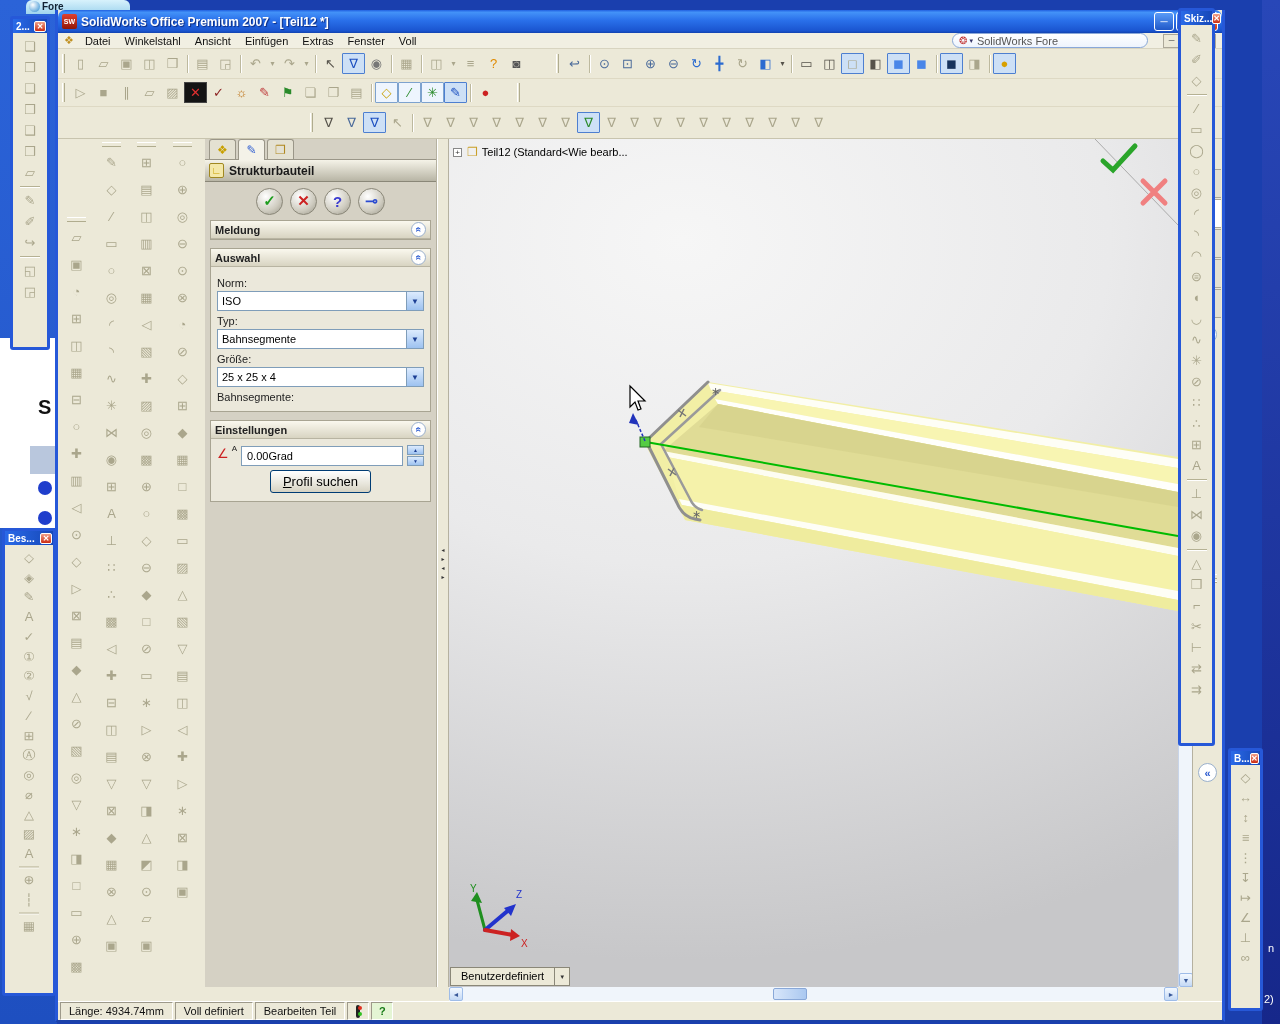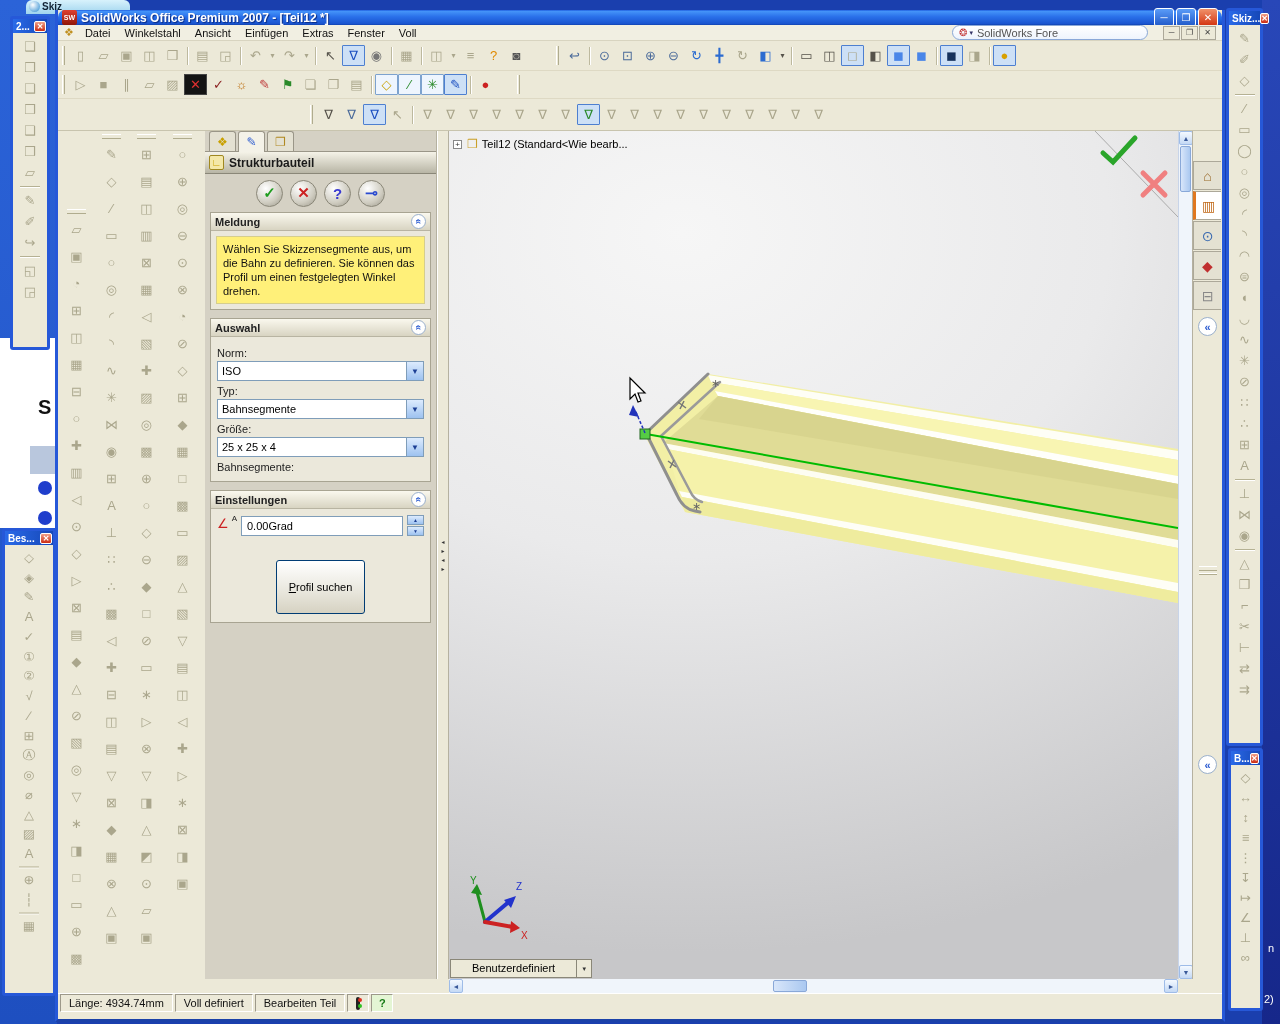--- a/index.html
+++ b/index.html
@@ -43,21 +43,21 @@
   .tbtn.framed  { background:#eef5fe; border:1px solid #7da2ce; border-radius:1px; }
   .tbtn.blackbox{ background:#141414; border:1px solid #444; }
   .tbtn.narrow  { width:11px; font-size:8px; }
   .tsep { width:1px; height:18px; background:#bdb99e; box-shadow:1px 0 0 #fff; margin:0 3px; flex:none; }
   .grip { width:3px; height:19px; border-left:1px solid #fff; border-right:1px solid #b0ac8e; margin:0 4px; flex:none; }
 
   
   #main-window { position:absolute; left:55px; top:10px; width:1170px; height:1012px;
     border-left:3px solid #2658d8; border-right:3px solid #2658d8; border-bottom:3px solid #1a41a8;
     background:#ece9d8; display:flex; flex-direction:column; }
-  #titlebar { height:15px; flex:none; border-radius:7px 7px 0 0;
+  #titlebar { height:23px; flex:none; border-radius:7px 7px 0 0;
     background:linear-gradient(180deg,#2160e0 0%,#4392f8 10%,#2a70ea 45%,#1a55d0 90%,#1243b0 100%);
     display:flex; align-items:center; padding:0 4px; color:#fff; }
   #app-icon { width:15px; height:15px; background:linear-gradient(#e04030,#901608); border-radius:2px;
     color:#fff; font-size:7px; font-weight:bold; display:flex; align-items:center; justify-content:center; margin-right:4px; }
   #title-text { font-size:12px; font-weight:bold; text-shadow:1px 1px 1px #0a2a80; flex:1; }
   .wbtn { width:20px; height:19px; margin-left:2px; border:1px solid #fff; border-radius:3px;
     color:#fff; font-size:10px; display:flex; align-items:center; justify-content:center;
     background:linear-gradient(#5a9cf8,#2058c8); }
   .wbtn.close { background:linear-gradient(#f0926a,#d2310e); }
 
@@ -124,40 +124,40 @@
     align-items:center; justify-content:center; }
   #path-list { height:62px; border:1px solid #7f9db9; background:#ff8a8a; padding:2px 4px; color:#000; }
   #angle-row { display:flex; align-items:center; gap:4px; }
   #angle-icon { width:20px; height:20px; position:relative; font-size:13px; color:#cc2222; }
   #angle-icon i { position:absolute; right:0; top:-2px; font-style:normal; font-size:8px; color:#222; }
   #angle-field { flex:1; height:20px; border:1px solid #7f9db9; background:#fff; display:flex;
     align-items:center; padding-left:5px; }
   #spin { display:flex; flex-direction:column; gap:1px; }
   #spin span { width:17px; height:10px; background:linear-gradient(#dcebfe,#9dc2f0);
     border:1px solid #7f9db9; color:#1c3f94; font-size:5px; display:flex; align-items:center; justify-content:center; }
-  .xpbtn { display:block; margin:24px auto 2px auto; border:1px solid #003c74; border-radius:3px;
-    background:linear-gradient(#fff,#e8e6dc 60%,#d6d2c2); padding:20px 12px; font-size:11px; color:#000; }
+  .xpbtn { display:block; margin:4px auto 2px auto; border:1px solid #003c74; border-radius:3px;
+    background:linear-gradient(#fff,#e8e6dc 60%,#d6d2c2); padding:3px 12px; font-size:13px; color:#000; }
   .xpbtn b { text-decoration:underline; font-weight:normal; }
 
   #pm-splitter { position:absolute; left:379px; top:0; width:12px; height:848px; background:#ece9d8;
     border-left:1px solid #fff; border-right:1px solid #b5b1a0; display:flex; flex-direction:column;
     align-items:center; justify-content:center; gap:2px; font-size:6px; color:#333; }
 
   
   #viewport { position:absolute; left:391px; top:0; width:729px; height:848px;
     background:radial-gradient(ellipse 950px 720px at 32% 12%, #f6f6f6 0%, #eaeaeb 45%, #c7c7c9 100%);
     overflow:hidden; }
   #tree-label { position:absolute; left:4px; top:6px; display:flex; align-items:center;
     font-size:11px; color:#000; }
   #tree-label .expand { width:9px; height:9px; border:1px solid #888; background:#fff; font-size:8px;
     line-height:7px; text-align:center; margin-right:5px; color:#333; }
   #tree-label .part-icon { color:#caa02a; font-size:12px; margin-right:4px; }
   #orient-tab { position:absolute; left:1px; bottom:1px; height:19px; display:flex;
     border:1px solid #8a8778; background:#ece9d8; font-size:11px; }
-  #orient-tab .tlabel { padding:2px 21px; }
+  #orient-tab .tlabel { padding:2px 10px; }
   #orient-tab .tdrop { width:15px; border-left:1px solid #8a8778; font-size:7px; display:flex;
     align-items:center; justify-content:center; color:#333; }
 
   
   #vscroll { position:absolute; left:1120px; top:0; width:14px; height:848px; background:#f0f5fb;
     border-left:1px solid #c8d4e8; display:flex; flex-direction:column; }
   #hscroll-row { display:flex; height:14px; flex:none; background:#ece9d8; }
   #hscroll { width:729px; margin-left:391px; background:#f0f5fb; display:flex; }
   .sbarrow { width:14px; height:14px; flex:none; background:linear-gradient(#f4f9ff,#c4d9f5);
     border:1px solid #9ebce8; border-radius:2px; color:#3a5a9a; font-size:7px;
@@ -199,21 +199,21 @@
     background:#e4f5d4; }
 </style>
 </head>
 <body>
 
 <div id="screen">
 
   <div id="bg-left">
     <div id="bg-top-frag">
       <span class="globe"></span>
-      <span>Skiz</span>
+      <span>Fore</span>
     </div>
     <div id="bg-page">
       <span class="letter">S</span>
       <span class="selblock"></span>
       <span class="dot" style="top:143px"></span>
       <span class="dot" style="top:173px"></span>
     </div>
   </div>
   <div id="bg-right">
     <span style="left:6px; top:942px">n</span>
@@ -499,23 +499,20 @@
           <span class="pm-round" style="color:#cc2222">✕</span>
           <span class="pm-round" style="color:#3a3ad0">?</span>
           <span class="pm-round" style="color:#2a4ad0">⊸</span>
         </div>
 
         <div class="pm-group">
           <div class="grp-h">
             <span>Meldung</span>
             <span class="chev">«</span>
           </div>
-          <div class="grp-body" style="padding:5px">
-            <div id="msg-box">Wählen Sie Skizzensegmente aus, um die Bahn zu definieren. Sie können das Profil um einen festgelegten Winkel drehen.</div>
-          </div>
         </div>
 
         <div class="pm-group">
           <div class="grp-h">
             <span>Auswahl</span>
             <span class="chev">«</span>
           </div>
           <div class="grp-body">
             <div class="fld-label">Norm:</div>
             <div class="combo">
@@ -707,21 +704,21 @@
         <span class="tbtn">▨</span>
         <span class="tbtn">A</span>
         <span class="tsep"></span>
         <span class="tbtn">⊕</span>
         <span class="tbtn">┆</span>
         <span class="tsep"></span>
         <span class="tbtn">▦</span>
       </div>
   </div>
 
-  <div class="palette" id="pal-skiz" style="left:1226px; top:8px; width:37px; height:738px">
+  <div class="palette" id="pal-skiz" style="left:1178px; top:8px; width:37px; height:738px">
     <div class="ptitle">
       <span>Skiz...</span>
       <span class="pclose">✕</span>
     </div>
     <div class="vlist">
         <span class="tbtn">✎</span>
         <span class="tbtn">✐</span>
         <span class="tbtn">◇</span>
         <span class="tsep"></span>
         <span class="tbtn">∕</span>

